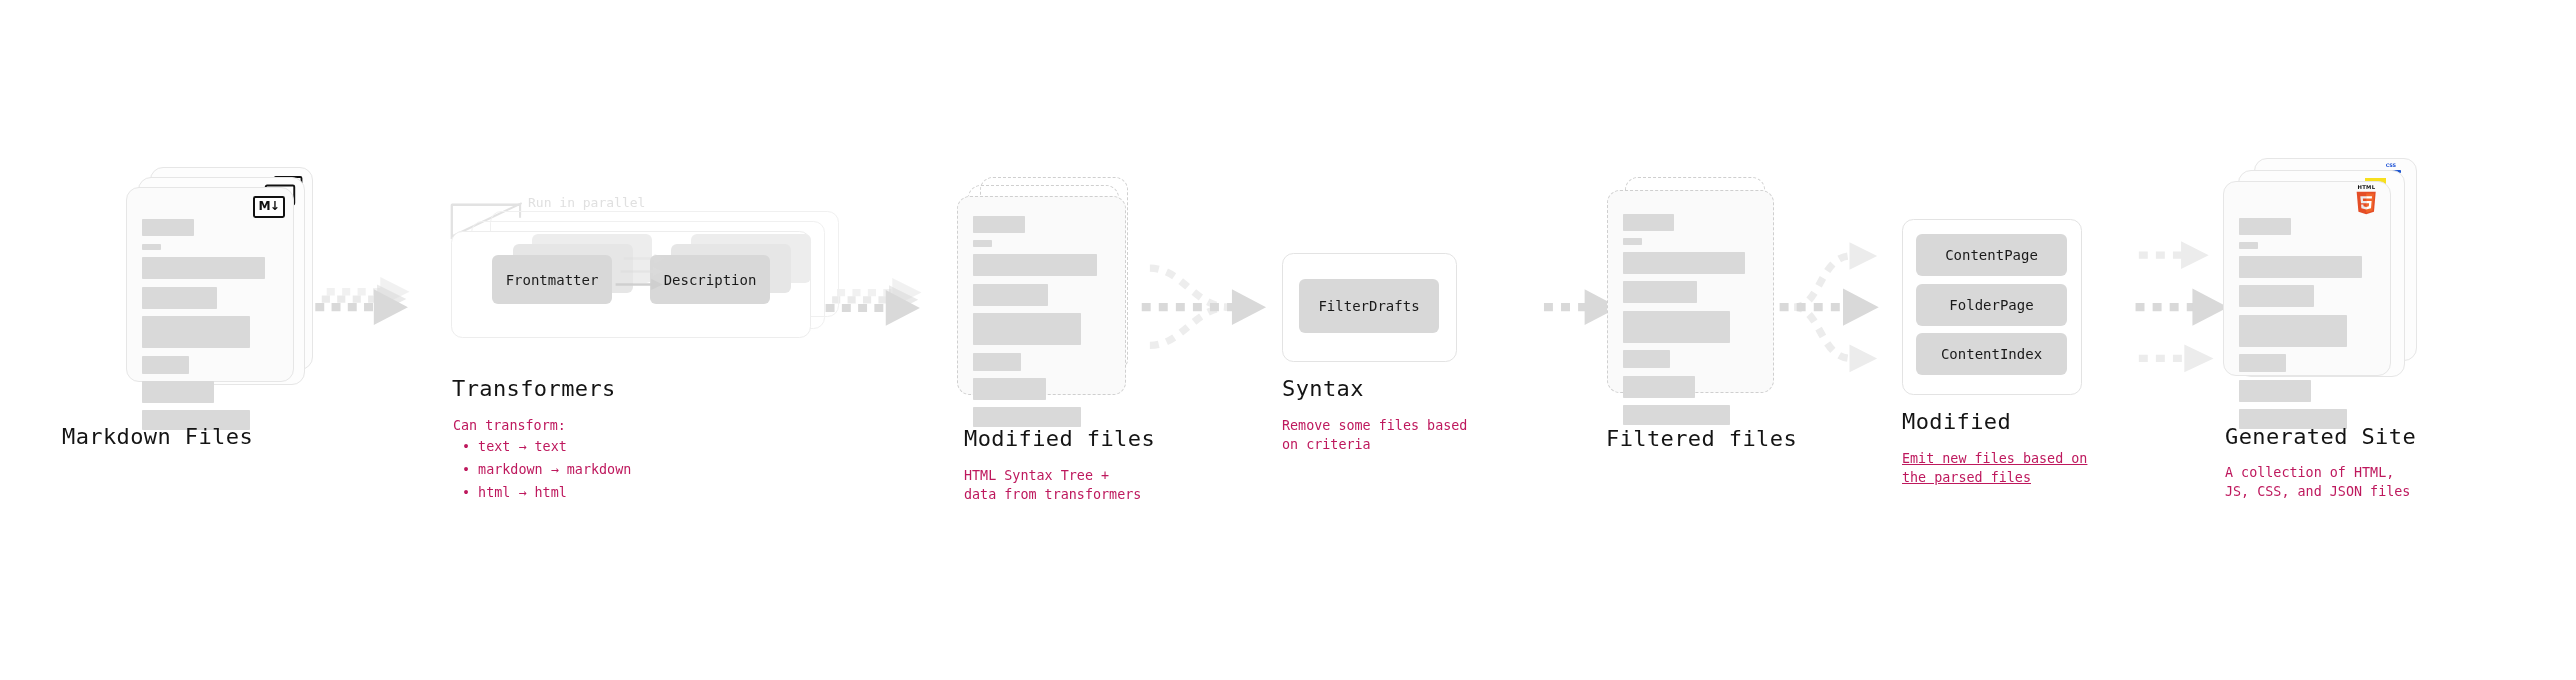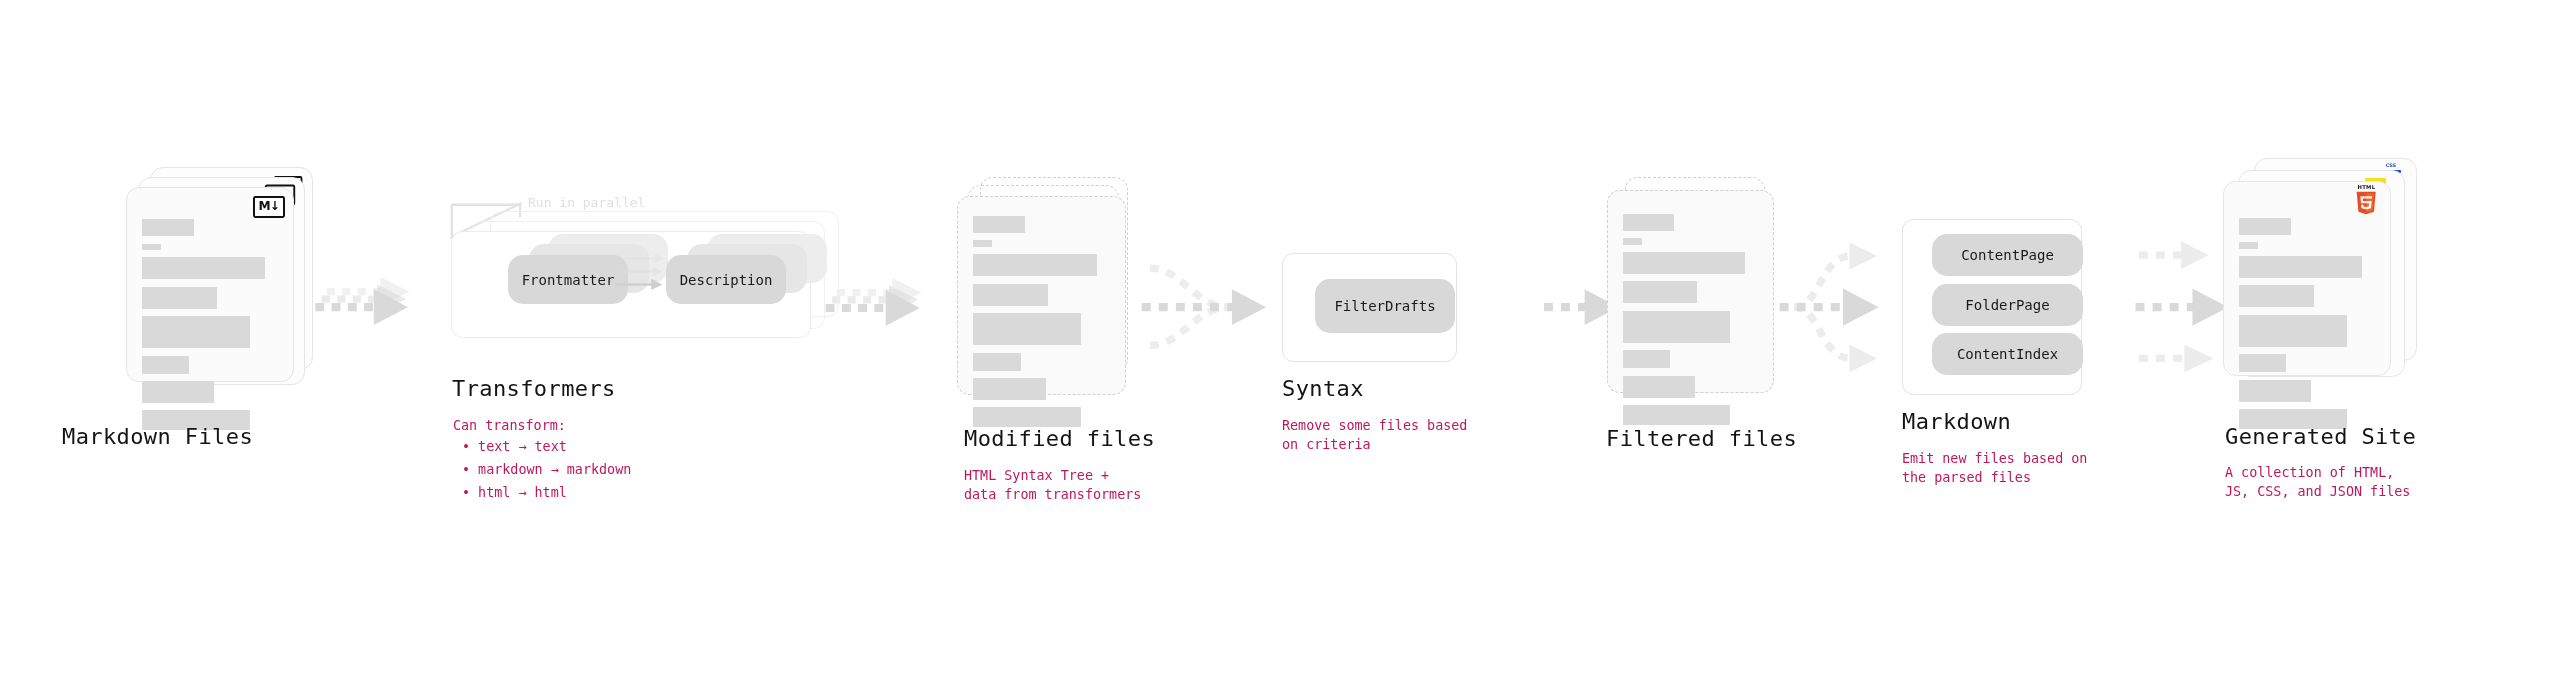--- a/index.html
+++ b/index.html
@@ -82,26 +82,25 @@
     box-sizing: border-box;
     background: #ffffff;
     border: 1.6px solid #e3e3e3;
     border-radius: 11.4px;
   }
   .groupbox.ghost { border-color: #f0f0f0; background: transparent; }
   .chip {
     position: absolute;
     box-sizing: border-box;
     background: #d8d8d8;
-    border-radius: 15px;
+    border-radius: 6px;
     display: flex; align-items: center; justify-content: center;
     font-size: 14px;
     color: #1a1a1a;
     white-space: nowrap;
-    margin-left: 16px;
   }
   .chip.ghost { background: #ededed; color: transparent; }
   .chip.ghost2 { background: #e6e6e6; color: transparent; }
 
   
   .title {
     position: absolute;
     font-size: 22px;
     letter-spacing: 0.4px;
     color: #141414;
@@ -317,22 +316,22 @@
     </div>
   </div>
 
   <div class="title" style="left:1606px; top:426px;">Filtered files</div>
 
   <div class="groupbox" style="left:1902px; top:219px; width:180px; height:176px;"></div>
   <div class="chip" style="left:1916px; top:234px; width:151px; height:42px;">ContentPage</div>
   <div class="chip" style="left:1916px; top:284px; width:151px; height:42px;">FolderPage</div>
   <div class="chip" style="left:1916px; top:333px; width:151px; height:42px;">ContentIndex</div>
 
-  <div class="title" style="left:1902px; top:409px;">Markdown</div>
-  <div class="subtitle" style="left:1902px; top:449px;">Emit new files based on
+  <div class="title" style="left:1902px; top:409px;">Modified</div>
+  <div class="subtitle" style="left:1902px; top:449px;text-decoration:underline;">Emit new files based on
 the parsed files</div>
 
   <div class="doc-stack" style="left:2223px; top:158px; width:203px; height:260px;">
 
     <div class="doc ghost" style="left:31px; top:0px; width:163px; height:203px;">
       <div class="css-badge" style="position:absolute; right:14.6px; top:4.1px;">
         <span>CSS</span>
         <span class="bluebar"></span>
       </div>
     </div>

